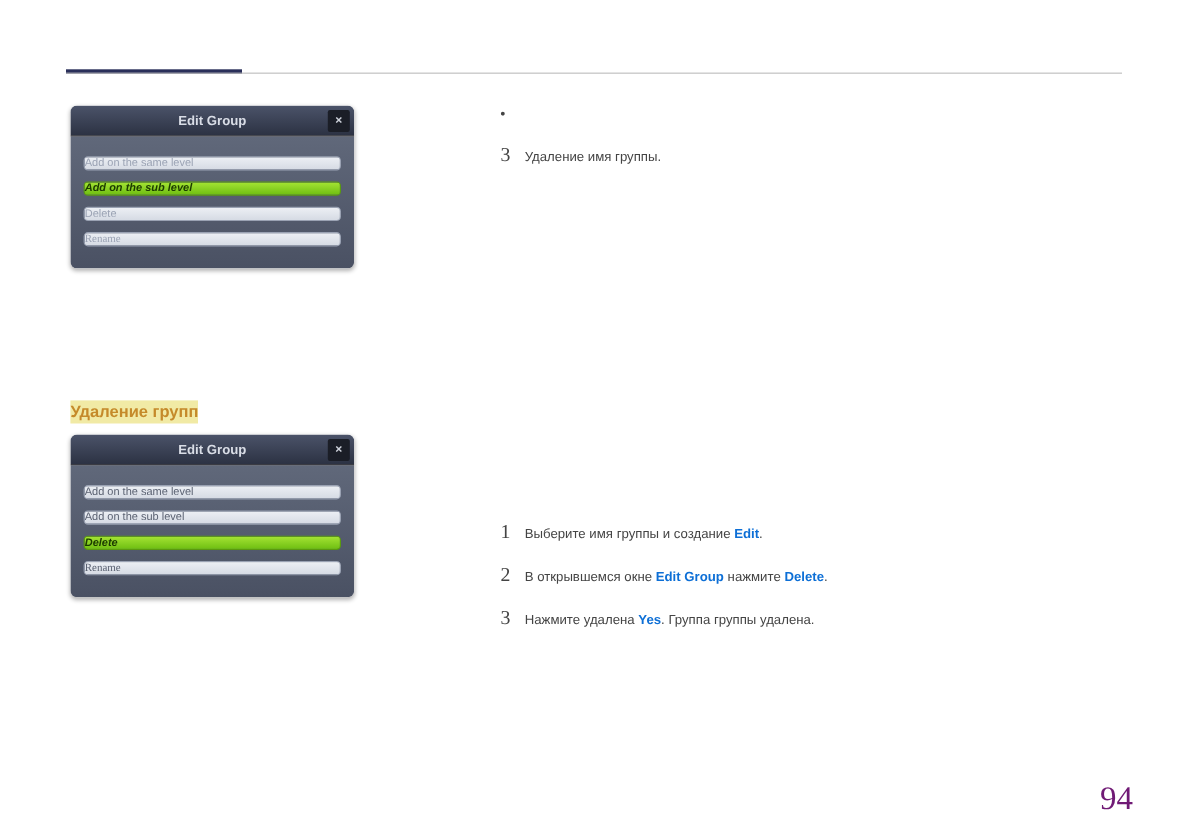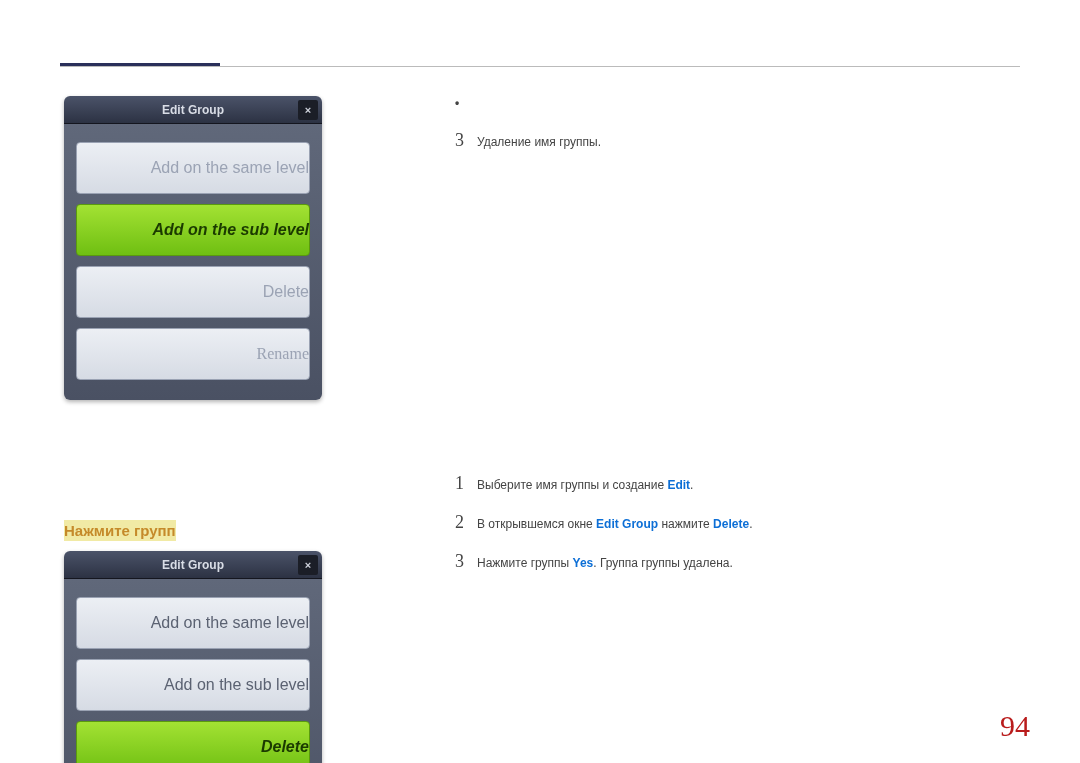--- a/index.html
+++ b/index.html
@@ -64,23 +64,23 @@
     border-radius: 2px;
     cursor: pointer;
   }
   .dialog-body {
     background: linear-gradient(#60687a, #4a5163);
     padding: 18px 12px 20px;
   }
   .opt-btn {
     display: block;
     width: 100%;
-    text-align: right;
-    font-size: 16px;
-    padding: 16px 0;
+    text-align: left;
+    font-size: 10px;
+    padding: 0 0;
     margin-bottom: 10px;
     border-radius: 4px;
     border: 1px solid #9aa2b3;
     background: linear-gradient(#eceff4, #d6dbe4);
     color: #5b6272;
   }
   .opt-btn:last-child { margin-bottom: 0; font-family: Liberation Serif, serif; }
   .opt-btn.selected {
     background: linear-gradient(#a3e233, #6fbf12);
     border-color: #5a9a0e;
@@ -130,21 +130,21 @@
     color: #444;
     width: 22px;
     flex-shrink: 0;
   }
   .delete-steps { margin-top: 322px; }
   .page-num {
     position: absolute;
     right: 50px;
     bottom: 20px;
     font-size: 30px;
-    color: #b91c1c;
+    color: #701a75;
     font-family: Georgia, serif;
   }
 </style>
 </head>
 <body>
 
 <div class="header-accent"></div>
 <div class="header-rule"></div>
 
 <div class="left-col">
@@ -156,21 +156,21 @@
     </div>
     <div class="dialog-body">
       <div class="opt-btn dim">Add on the same level</div>
       <div class="opt-btn selected">Add on the sub level</div>
       <div class="opt-btn dim">Delete</div>
       <div class="opt-btn dim">Rename</div>
     </div>
   </div>
 
   <div class="second-block">
-    <div class="section-title">Нажмите групп</div>
+    <div class="section-title">Удаление групп</div>
     <div class="dialog">
       <div class="dialog-titlebar">
         <span>Edit Group</span>
         <span class="dialog-close">×</span>
       </div>
       <div class="dialog-body">
         <div class="opt-btn">Add on the same level</div>
         <div class="opt-btn">Add on the sub level</div>
         <div class="opt-btn selected">Delete</div>
         <div class="opt-btn">Rename</div>
@@ -200,20 +200,20 @@
     </div>
     <div class="step-row">
       <span class="step-num">2</span>
       <span>
         <span>В открывшемся окне </span><span class="keyword">Edit Group</span><span> нажмите </span><span class="keyword">Delete</span><span>.</span>
       </span>
     </div>
     <div class="step-row">
       <span class="step-num">3</span>
       <span>
-        <span>Нажмите группы </span><span class="keyword">Yes</span><span>. Группа группы удалена.</span>
+        <span>Нажмите удалена </span><span class="keyword">Yes</span><span>. Группа группы удалена.</span>
       </span>
     </div>
   </div>
 
 </div>
 
 <div class="page-num">94</div>
 
 </body></html>

